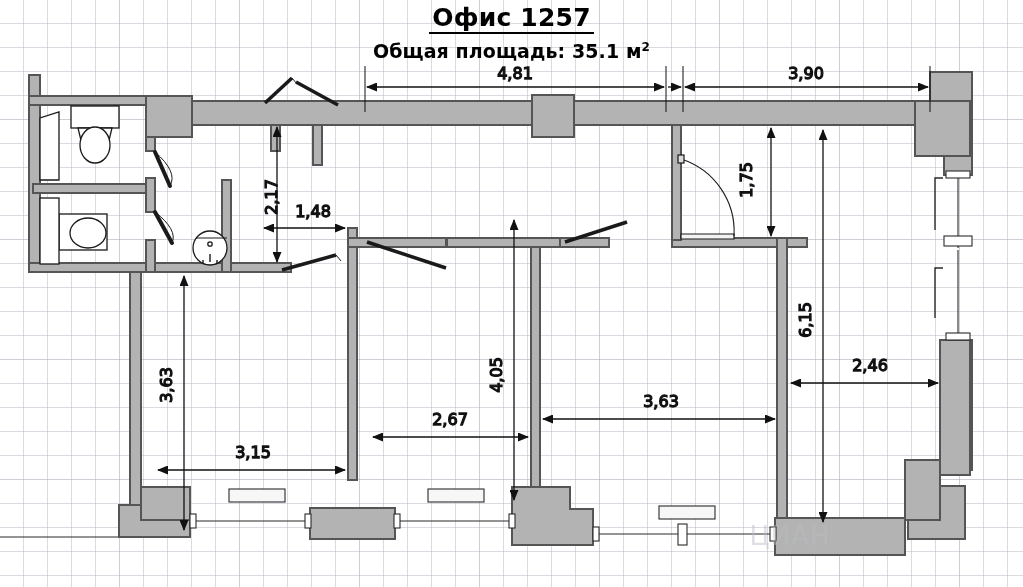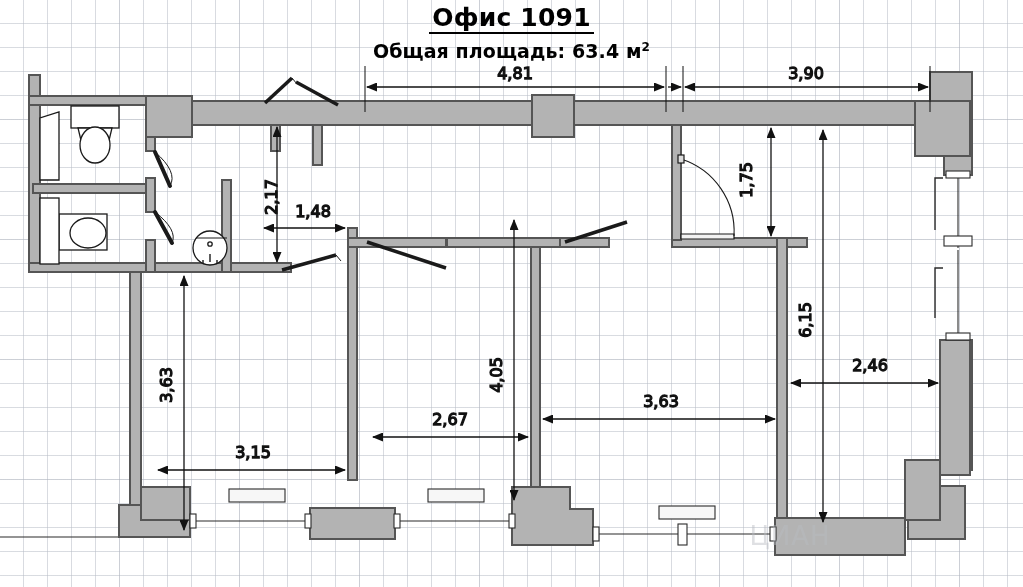--- a/index.html
+++ b/index.html
@@ -43,24 +43,24 @@
     font-size:26px;fill:#b9bcc2;opacity:.45;letter-spacing:1px;
   }
 </style>
 </head>
 <body>
 
 <div id="plan-root">
 
   <div id="titles">
     <div>
-      <span id="plan-title">Офис 1091</span>
+      <span id="plan-title">Офис 1257</span>
     </div>
     <div id="plan-subtitle">
-      <span>Общая площадь: 63.4 м</span><span class="sup">2</span>
+      <span>Общая площадь: 35.1 м</span><span class="sup">2</span>
     </div>
   </div>
 
   <svg id="plan-svg" width="1023" height="587" viewBox="0 0 1023 587">
 
     <defs>
       <marker id="arrH" markerWidth="11" markerHeight="9" refX="10" refY="4.5" orient="auto" markerUnits="userSpaceOnUse">
         <path d="M0,0 L11,4.5 L0,9 z" fill="#111"></path>
       </marker>
       <marker id="arrHs" markerWidth="11" markerHeight="9" refX="1" refY="4.5" orient="auto" markerUnits="userSpaceOnUse">

